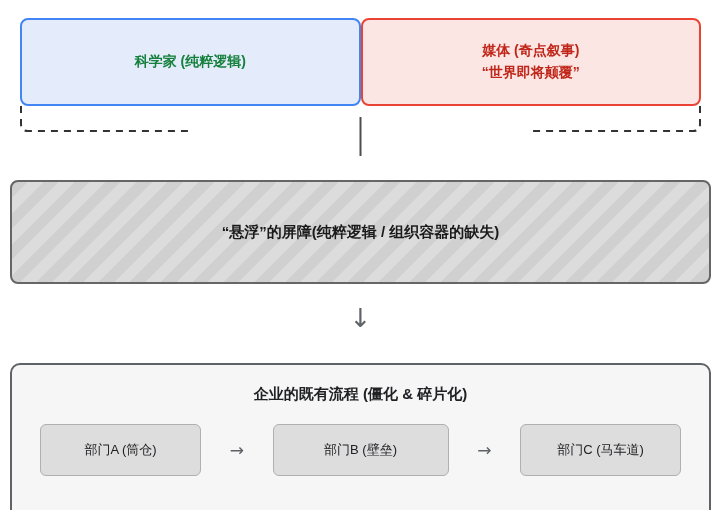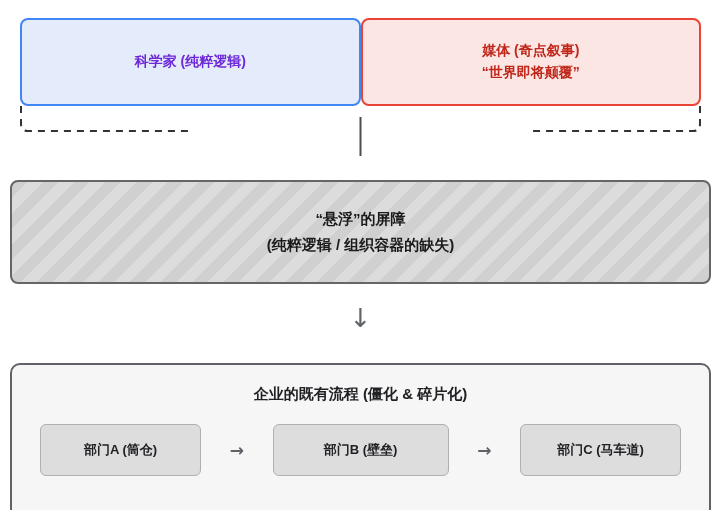--- a/index.html
+++ b/index.html
@@ -33,21 +33,21 @@
     flex-direction: column;
     align-items: center;
     justify-content: center;
     line-height: 1.55;
     font-weight: bold;
     font-size: 14px;
   }
   #scientist-box {
     background: #e4ecfb;
     border: 2px solid #4285f4;
-    color: #6d28d9;
+    color: #15803d;
   }
   #media-box {
     background: #fbe6e4;
     border: 2px solid #ea4335;
     color: #c0271a;
   }
   .opinion-line-1 { white-space: nowrap; }
   .opinion-line-2 { white-space: nowrap; }
 
   
@@ -72,21 +72,21 @@
     border-radius: 8px;
     background-color: #d4d4d4;
     background-image: repeating-linear-gradient(
         135deg,
         #d0d0d0 0px,
         #d0d0d0 11px,
         #dcdcdc 11px,
         #dcdcdc 22px
     );
     display: flex;
-    flex-direction: column;
+    flex-direction: row;
     align-items: center;
     justify-content: center;
     color: #1a1a1a;
     font-size: 15px;
     font-weight: bold;
     line-height: 1.75;
   }
   .barrier-line { white-space: nowrap; }
 
   
@@ -127,21 +127,20 @@
   }
   #dept-row {
     position: absolute;
     left: 28px;
     top: 59px;
     width: 641px;
     height: 52px;
     display: flex;
     align-items: center;
     justify-content: space-between;
-    font-weight: bold;
   }
   .dept-box {
     box-sizing: border-box;
     height: 52px;
     background: #dddddd;
     border: 1px solid #b0b0b0;
     border-radius: 6px;
     display: flex;
     align-items: center;
     justify-content: center;

